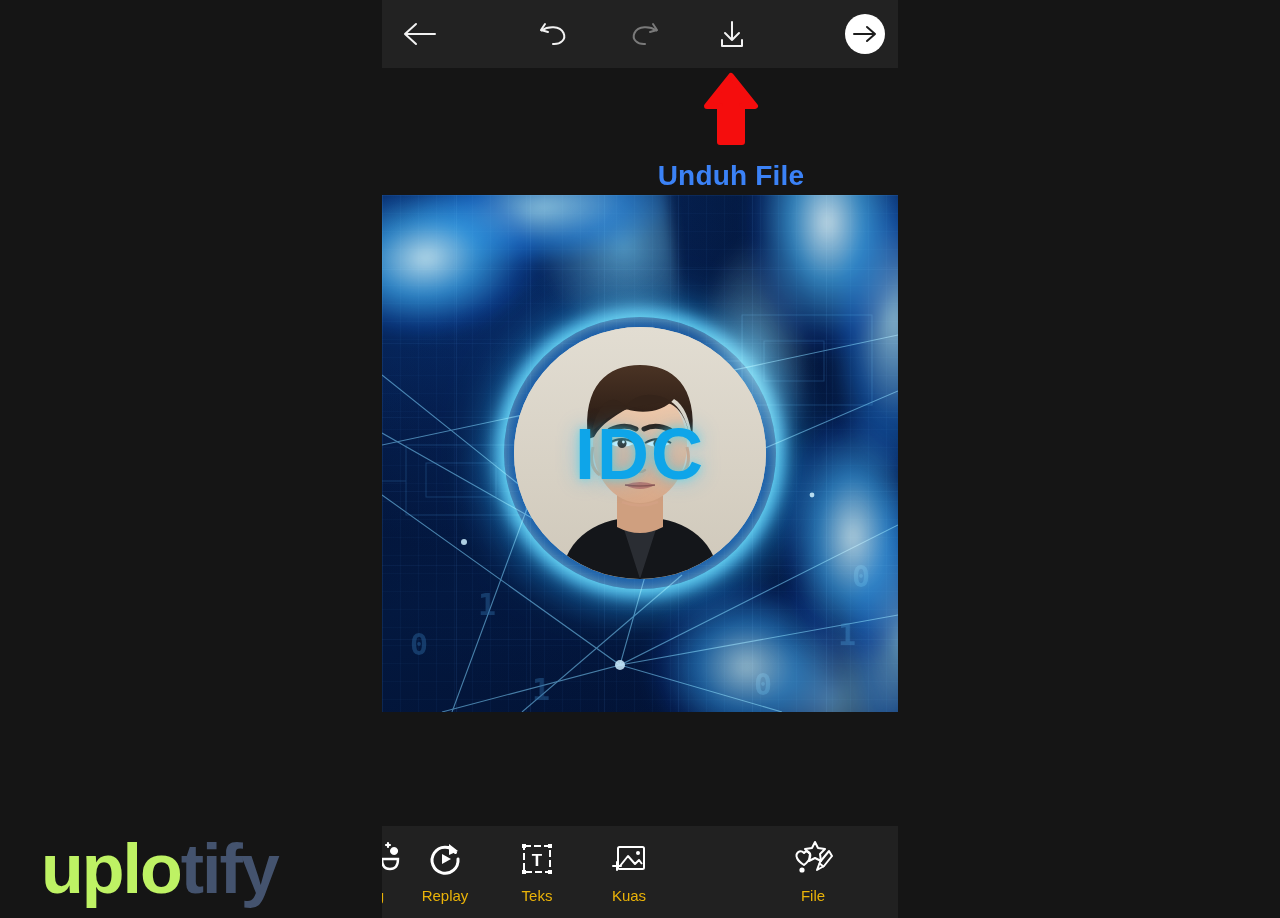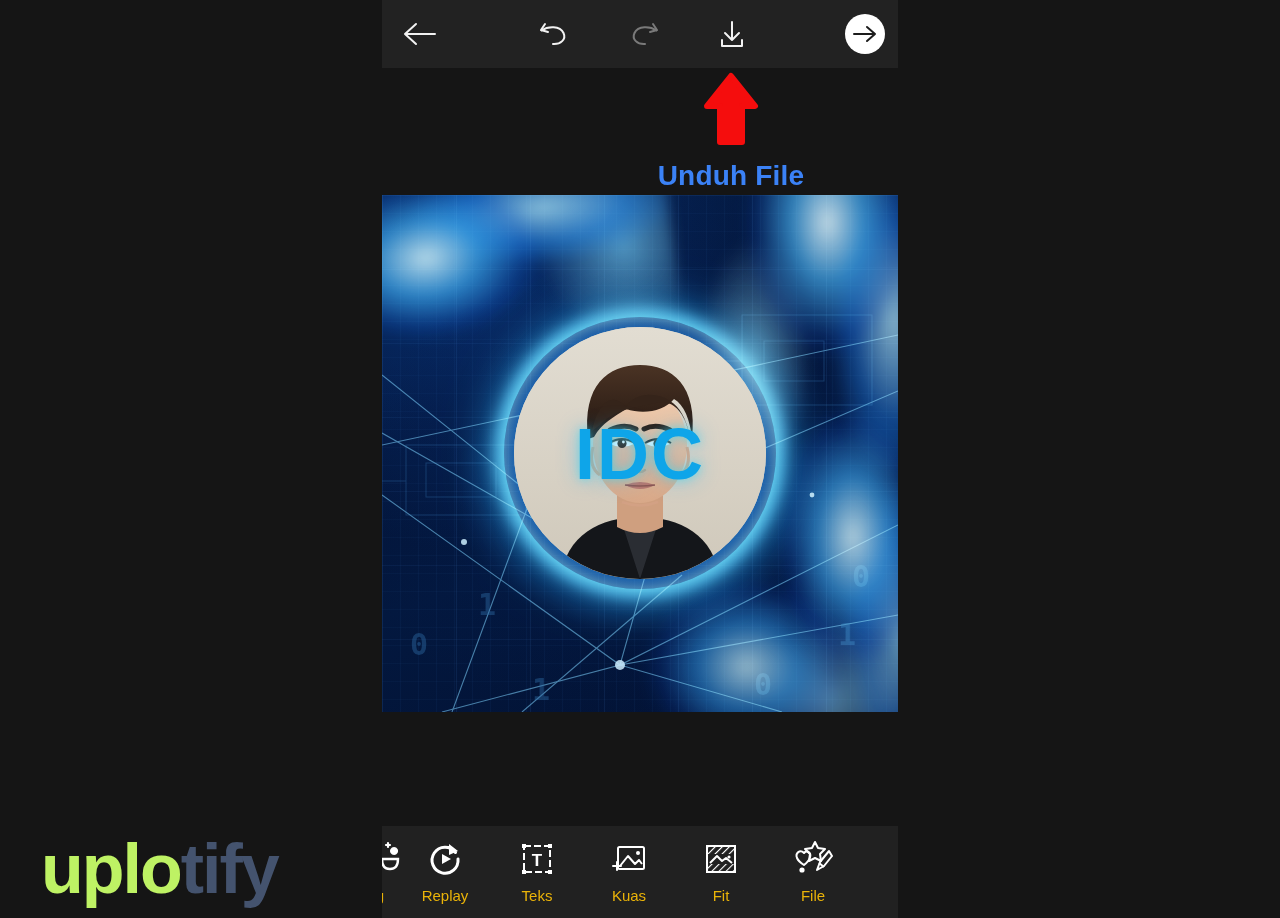--- a/index.html
+++ b/index.html
@@ -420,37 +420,20 @@
         <svg width="40" height="40" viewBox="0 0 40 40">
           <rect x="9" y="8" width="26" height="22" rx="1.5" fill="none" stroke="#ffffff" stroke-width="2"></rect>
           <path d="M11 27 L19 17 L26 25 L30 21 L33 25" fill="none" stroke="#ffffff" stroke-width="2" stroke-linejoin="round"></path>
           <circle cx="29" cy="14" r="2" fill="#ffffff"></circle>
           <path d="M4 27 L12 27 M8 23 L8 31" stroke="#ffffff" stroke-width="2" stroke-linecap="round"></path>
         </svg>
       </div>
       <div class="bt-label">Kuas</div>
     </div>
 
-    <div class="bt-item bt-3">
-      <div class="bt-icon">
-        <svg width="40" height="40" viewBox="0 0 40 40">
-          <defs>
-            <pattern id="hatch" width="5" height="5" patternUnits="userSpaceOnUse" patternTransform="rotate(45)">
-              <line x1="0" y1="0" x2="0" y2="5" stroke="#ffffff" stroke-width="2.2"></line>
-            </pattern>
-          </defs>
-          <rect x="6" y="7" width="28" height="26" fill="none" stroke="#ffffff" stroke-width="2"></rect>
-          <rect x="7" y="8" width="26" height="7" fill="url(#hatch)"></rect>
-          <rect x="7" y="25" width="26" height="7" fill="url(#hatch)"></rect>
-          <path d="M9 24 L16 17 L21 22 L25 19 L31 24" fill="none" stroke="#ffffff" stroke-width="2" stroke-linejoin="round"></path>
-          <circle cx="28" cy="18" r="1.6" fill="#ffffff"></circle>
-        </svg>
-      </div>
-      <div class="bt-label">Fit</div>
-    </div>
 
     <div class="bt-item bt-4">
       <div class="bt-icon">
         <svg width="40" height="40" viewBox="0 0 40 40">
           <path d="M22 3 L25 9 L32 10 L27 15 L28 22 L22 19 L16 22 L17 15 L12 10 L19 9 Z" fill="none" stroke="#ffffff" stroke-width="2" stroke-linejoin="round"></path>
           <path d="M11 14 C7 10 2 14 4 19 C5.5 22.5 11 26 11 26 C11 26 16 22 17 18.5 C18.5 13.5 14 10.5 11 14 Z" fill="none" stroke="#ffffff" stroke-width="2" stroke-linejoin="round"></path>
           <path d="M36 12 L27 23 L24 31 L31 27 L39 17 Z" fill="none" stroke="#ffffff" stroke-width="2" stroke-linejoin="round"></path>
           <path d="M26 24 L31 28" stroke="#ffffff" stroke-width="2"></path>
           <circle cx="9" cy="31" r="2.6" fill="#ffffff"></circle>
         </svg>

